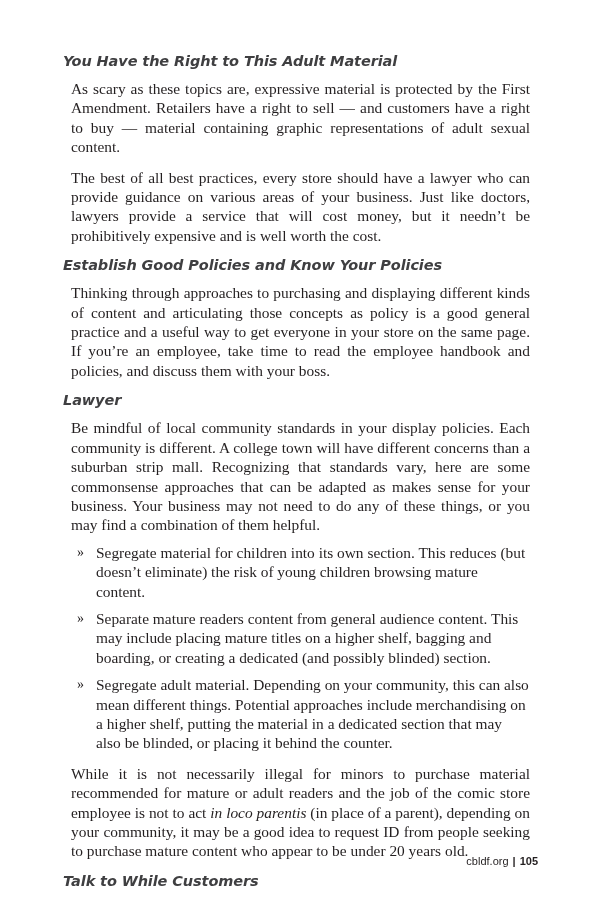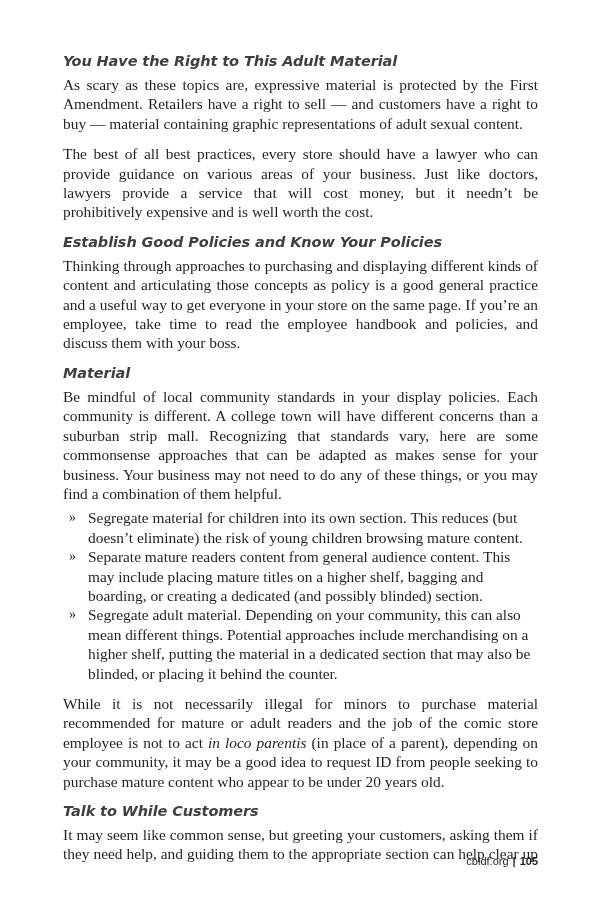--- a/index.html
+++ b/index.html
@@ -18,21 +18,21 @@
       font-size: 14.5px;
       color: #3f3f41;
       margin: 0 0 4px 0;
       line-height: 19px;
       letter-spacing: -0.1px;
     }
     p, li {
       font-family: "Liberation Serif", serif;
       font-size: 15.4px;
       line-height: 19.4px;
-      margin: 0;
+      margin: 8px;
       text-align: justify;
       hyphens: auto;
     }
     .section { margin-bottom: 11px; }
     ul {
       list-style: none;
       margin: 5px 0 0 0;
       padding: 0 0 0 25px;
     }
     li { position: relative; text-align: left; }
@@ -67,21 +67,21 @@
   <div class="section">
     <p>The best of all best practices, every store should have a lawyer who can provide guidance on various areas of your business. Just like doctors, lawyers provide a service that will cost money, but it needn’t be prohibitively expensive and is well worth the cost.</p>
   </div>
 
   <div class="section">
     <h2>Establish Good Policies and Know Your Policies</h2>
     <p>Thinking through approaches to purchasing and displaying different kinds of content and articulating those concepts as policy is a good general practice and a useful way to get everyone in your store on the same page. If you’re an employee, take time to read the employee handbook and policies, and discuss them with your boss.</p>
   </div>
 
   <div class="section">
-    <h2>Material</h2>
+    <h2>Lawyer</h2>
     <p>Be mindful of local community standards in your display policies. Each community is different. A college town will have different concerns than a suburban strip mall. Recognizing that standards vary, here are some commonsense approaches that can be adapted as makes sense for your business. Your business may not need to do any of these things, or you may find a combination of them helpful.</p>
     <ul>
       <li>
         <span class="bullet">»</span>
         <span>Segregate material for children into its own section. This reduces (but doesn’t eliminate) the risk of young children browsing mature content.</span>
       </li>
       <li>
         <span class="bullet">»</span>
         <span>Separate mature readers content from general audience content. This may include placing mature titles on a higher shelf, bagging and boarding, or creating a dedicated (and possibly blinded) section.</span>
       </li>

